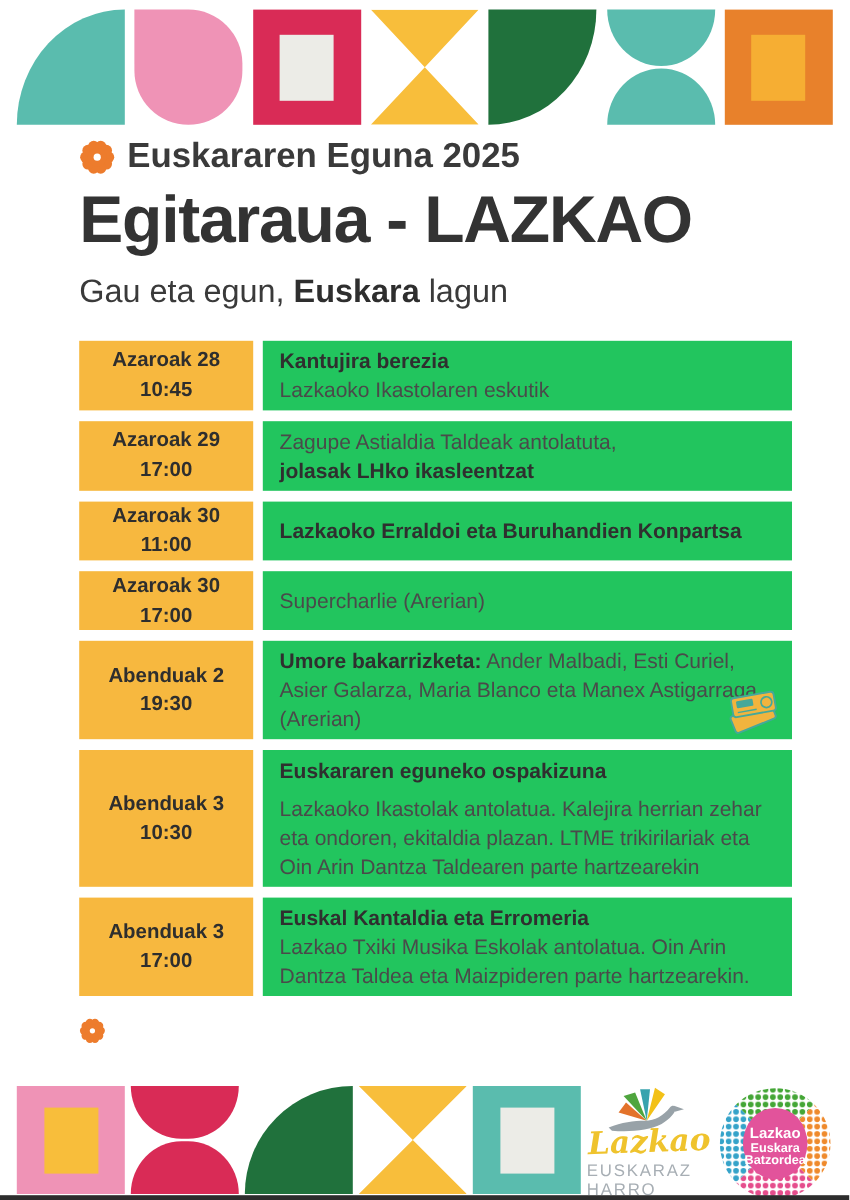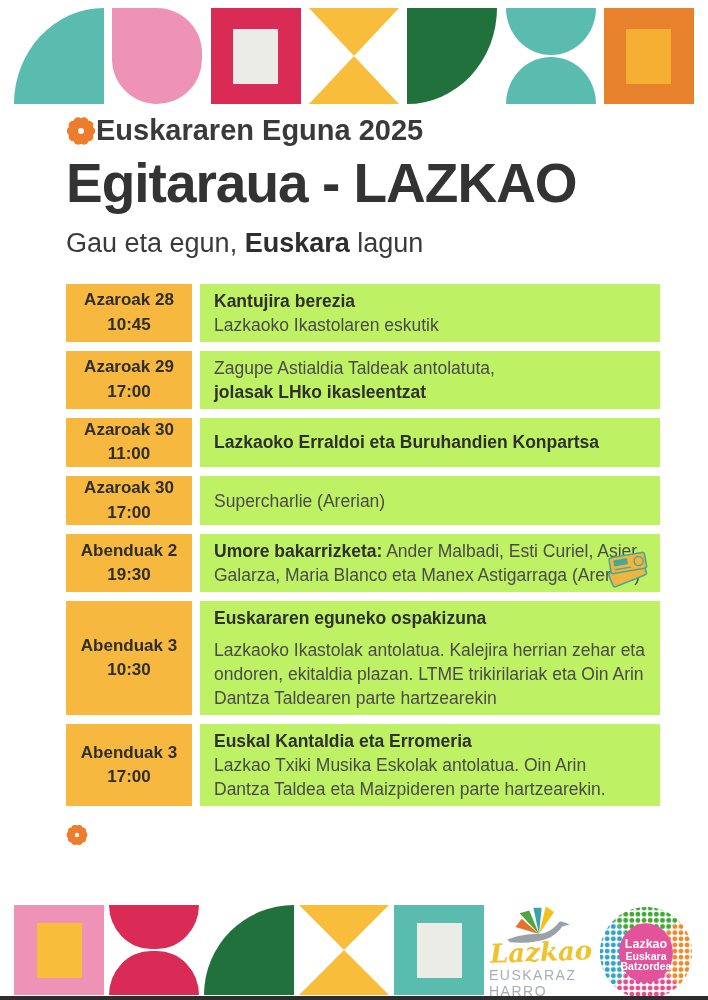--- a/index.html
+++ b/index.html
@@ -32,31 +32,31 @@
                justify-content:flex-end;flex:none;}
   .logo-name{font-family:"DejaVu Serif",serif;font-style:italic;font-weight:bold;
              color:#EFC32D;font-size:26px;line-height:1;margin-top:-6px;transform:rotate(-2deg);}
   .logo-tagline{font-size:14px;letter-spacing:1.5px;color:#A7AEB4;margin-top:2px;}
   .badge-svg text{fill:#ffffff;font-weight:bold;font-size:11px;text-anchor:middle;
                   font-family:"Liberation Sans",sans-serif;}
   .badge-svg .bt1{font-size:13px;}
 
   
   .content{position:absolute;left:66px;top:114px;width:594px;}
-  .eyebrow{display:flex;align-items:center;font-size:29px;font-weight:bold;color:#3a3a3a;}
+  .eyebrow{display:flex;align-items:center;gap:10px;font-size:29px;font-weight:bold;color:#3a3a3a;}
   .page-title{font-size:55px;font-weight:bold;letter-spacing:-1px;color:#333;margin-top:8px;line-height:1.05;}
   .subtitle{font-size:27px;font-weight:400;color:#3a3a3a;margin-top:15px;}
   .subtitle .b{font-weight:bold;color:#2e2e2e;}
 
   .schedule{margin-top:25px;}
   .row{display:flex;gap:8px;margin-bottom:9px;}
-  .date{width:126px;flex:none;background:#F7B83F;display:flex;flex-direction:column;
+  .date{width:145px;flex:none;background:#F7B83F;display:flex;flex-direction:column;
         align-items:center;justify-content:center;text-align:center;
         font-weight:bold;font-size:17px;line-height:1.45;color:#2e2e2e;}
-  .desc{flex:1;background:#bef264;padding:5px 14px;display:flex;flex-direction:column;
+  .desc{flex:1;background:#22c55e;padding:5px 14px;display:flex;flex-direction:column;
         justify-content:center;font-size:17.5px;line-height:24px;color:#4a4a4a;position:relative;}
   .desc p{margin:0;}
   .b{font-weight:bold;color:#2f2f2f;}
   .gap-after{margin-bottom:8px !important;}
   .tickets{position:absolute;right:6px;bottom:4px;}
 
   .footer{display:flex;align-items:center;gap:12px;margin-top:18px;font-size:19px;color:#3a3a3a;}
   .footer .b{font-weight:bold;}
 
   .bottom-strip{position:absolute;left:0;bottom:0;width:708px;height:4px;background:#2d2d2d;}

